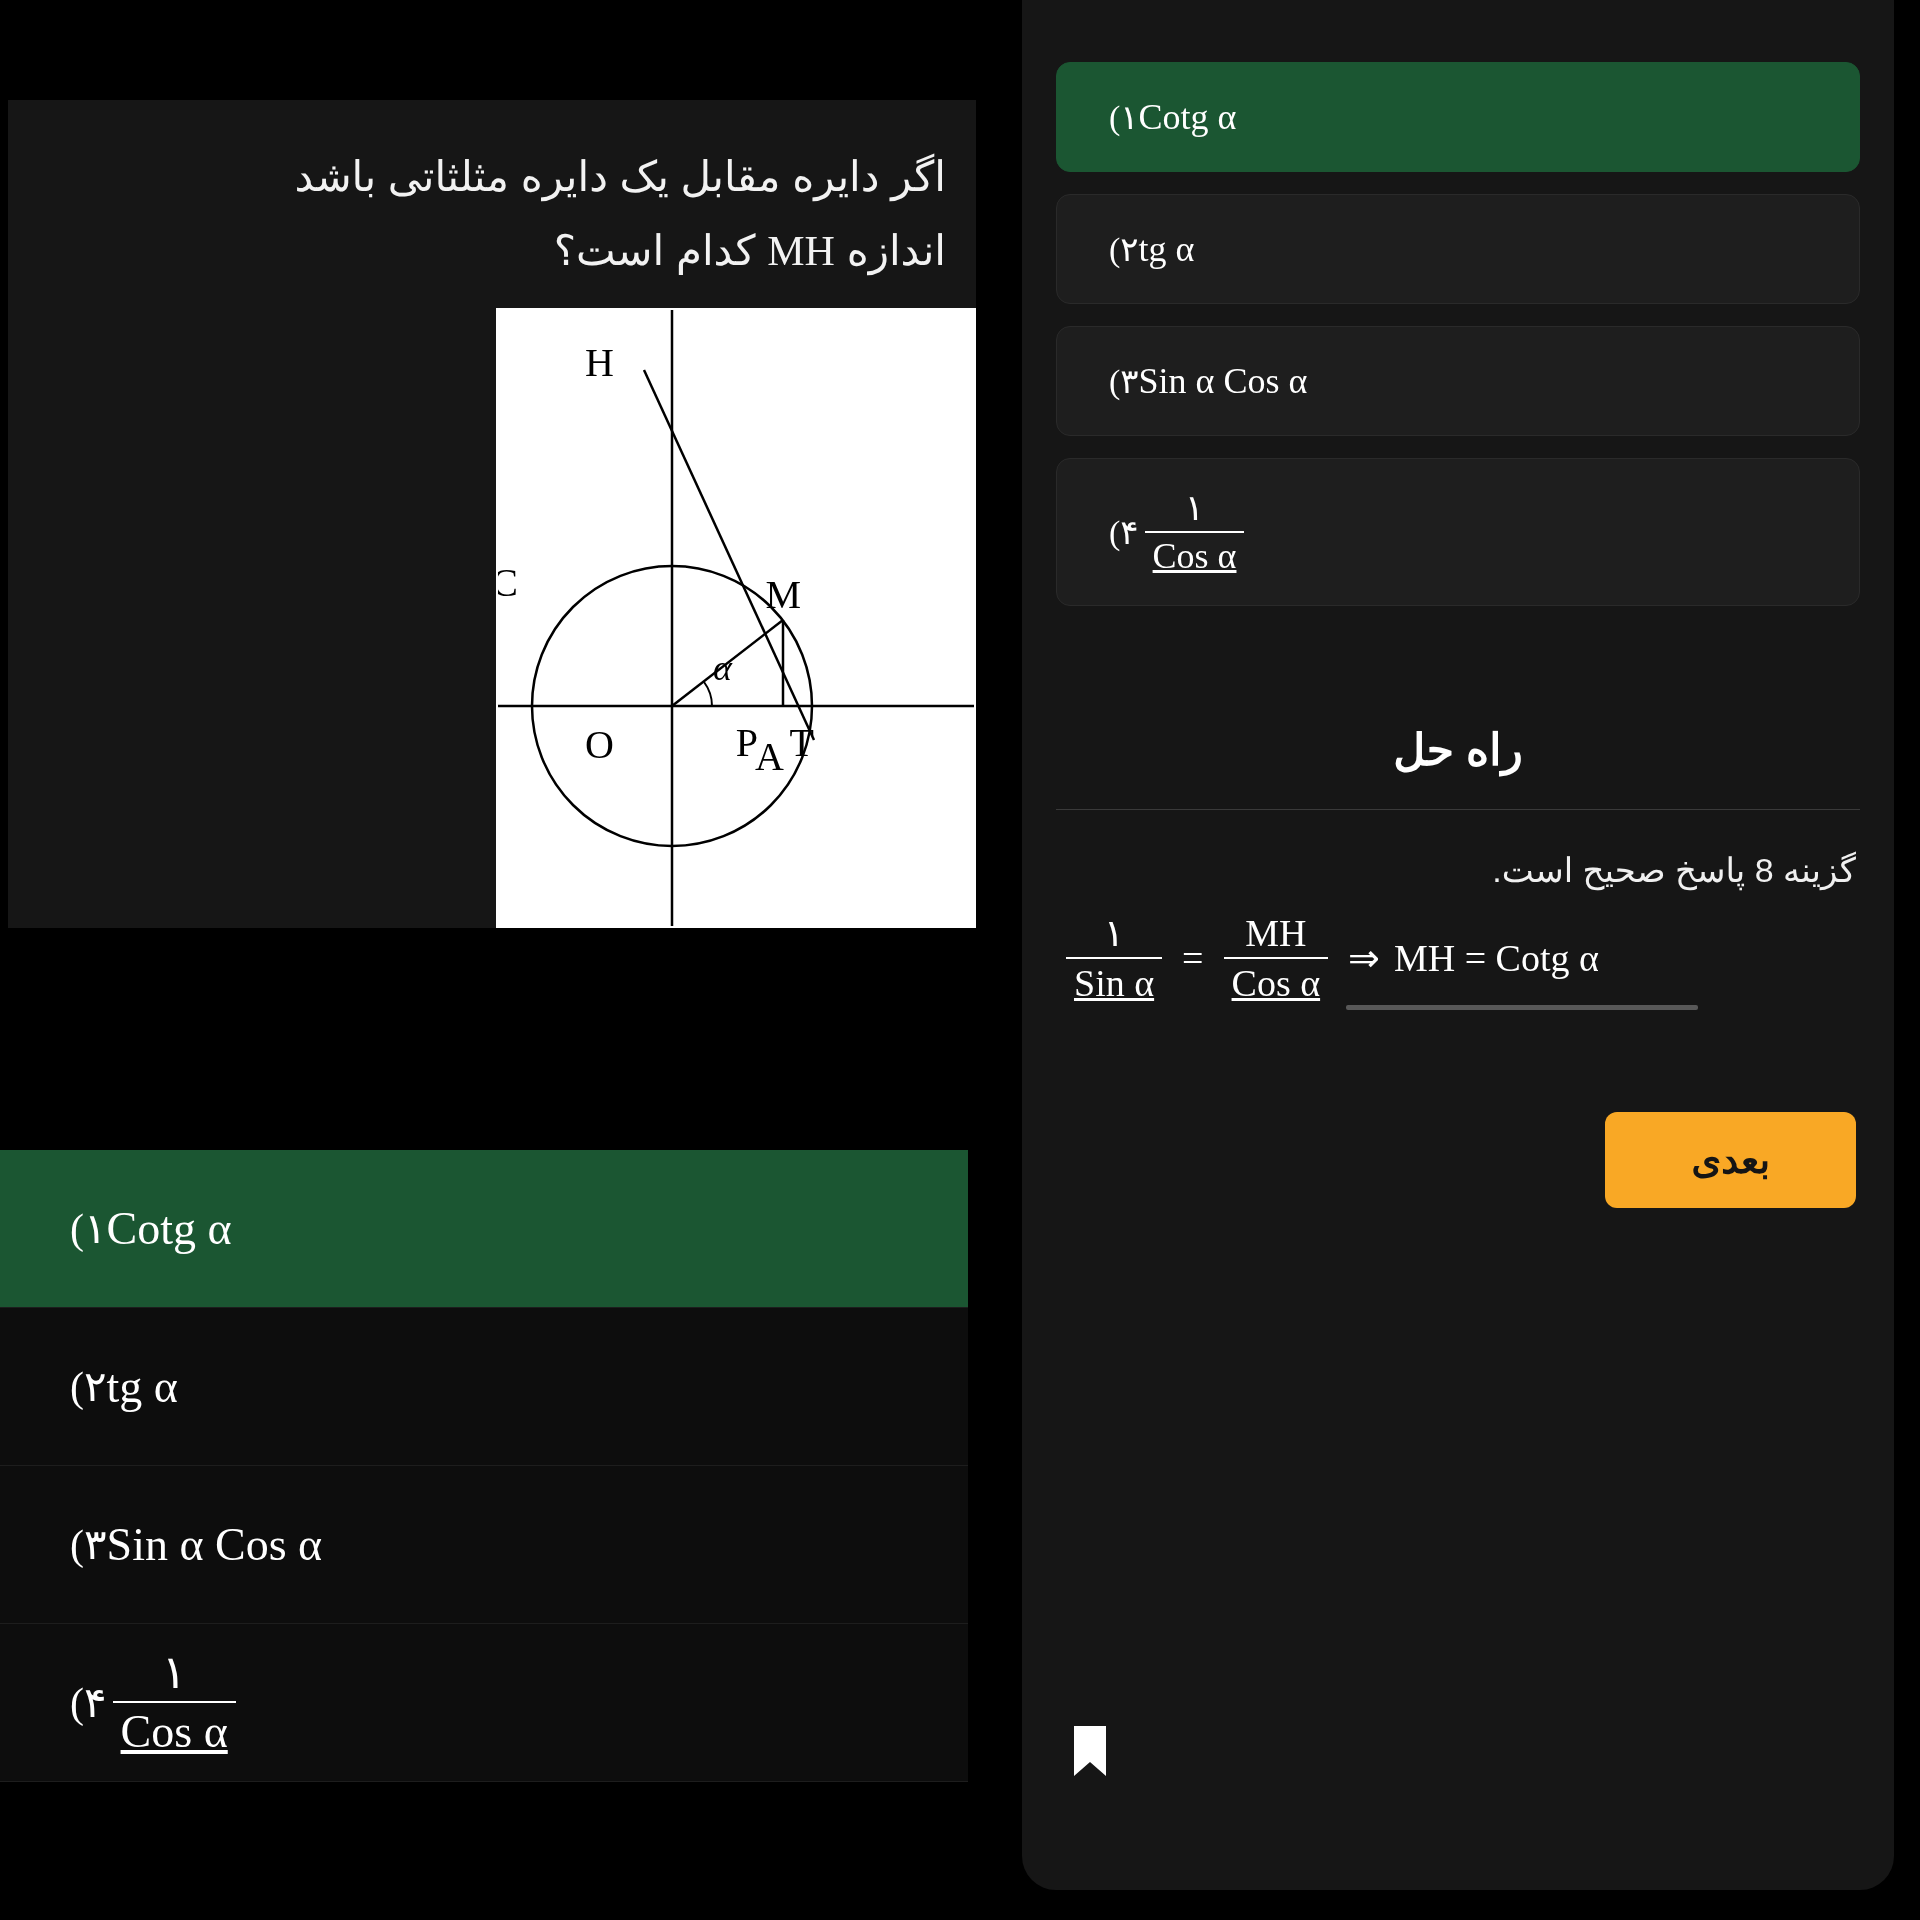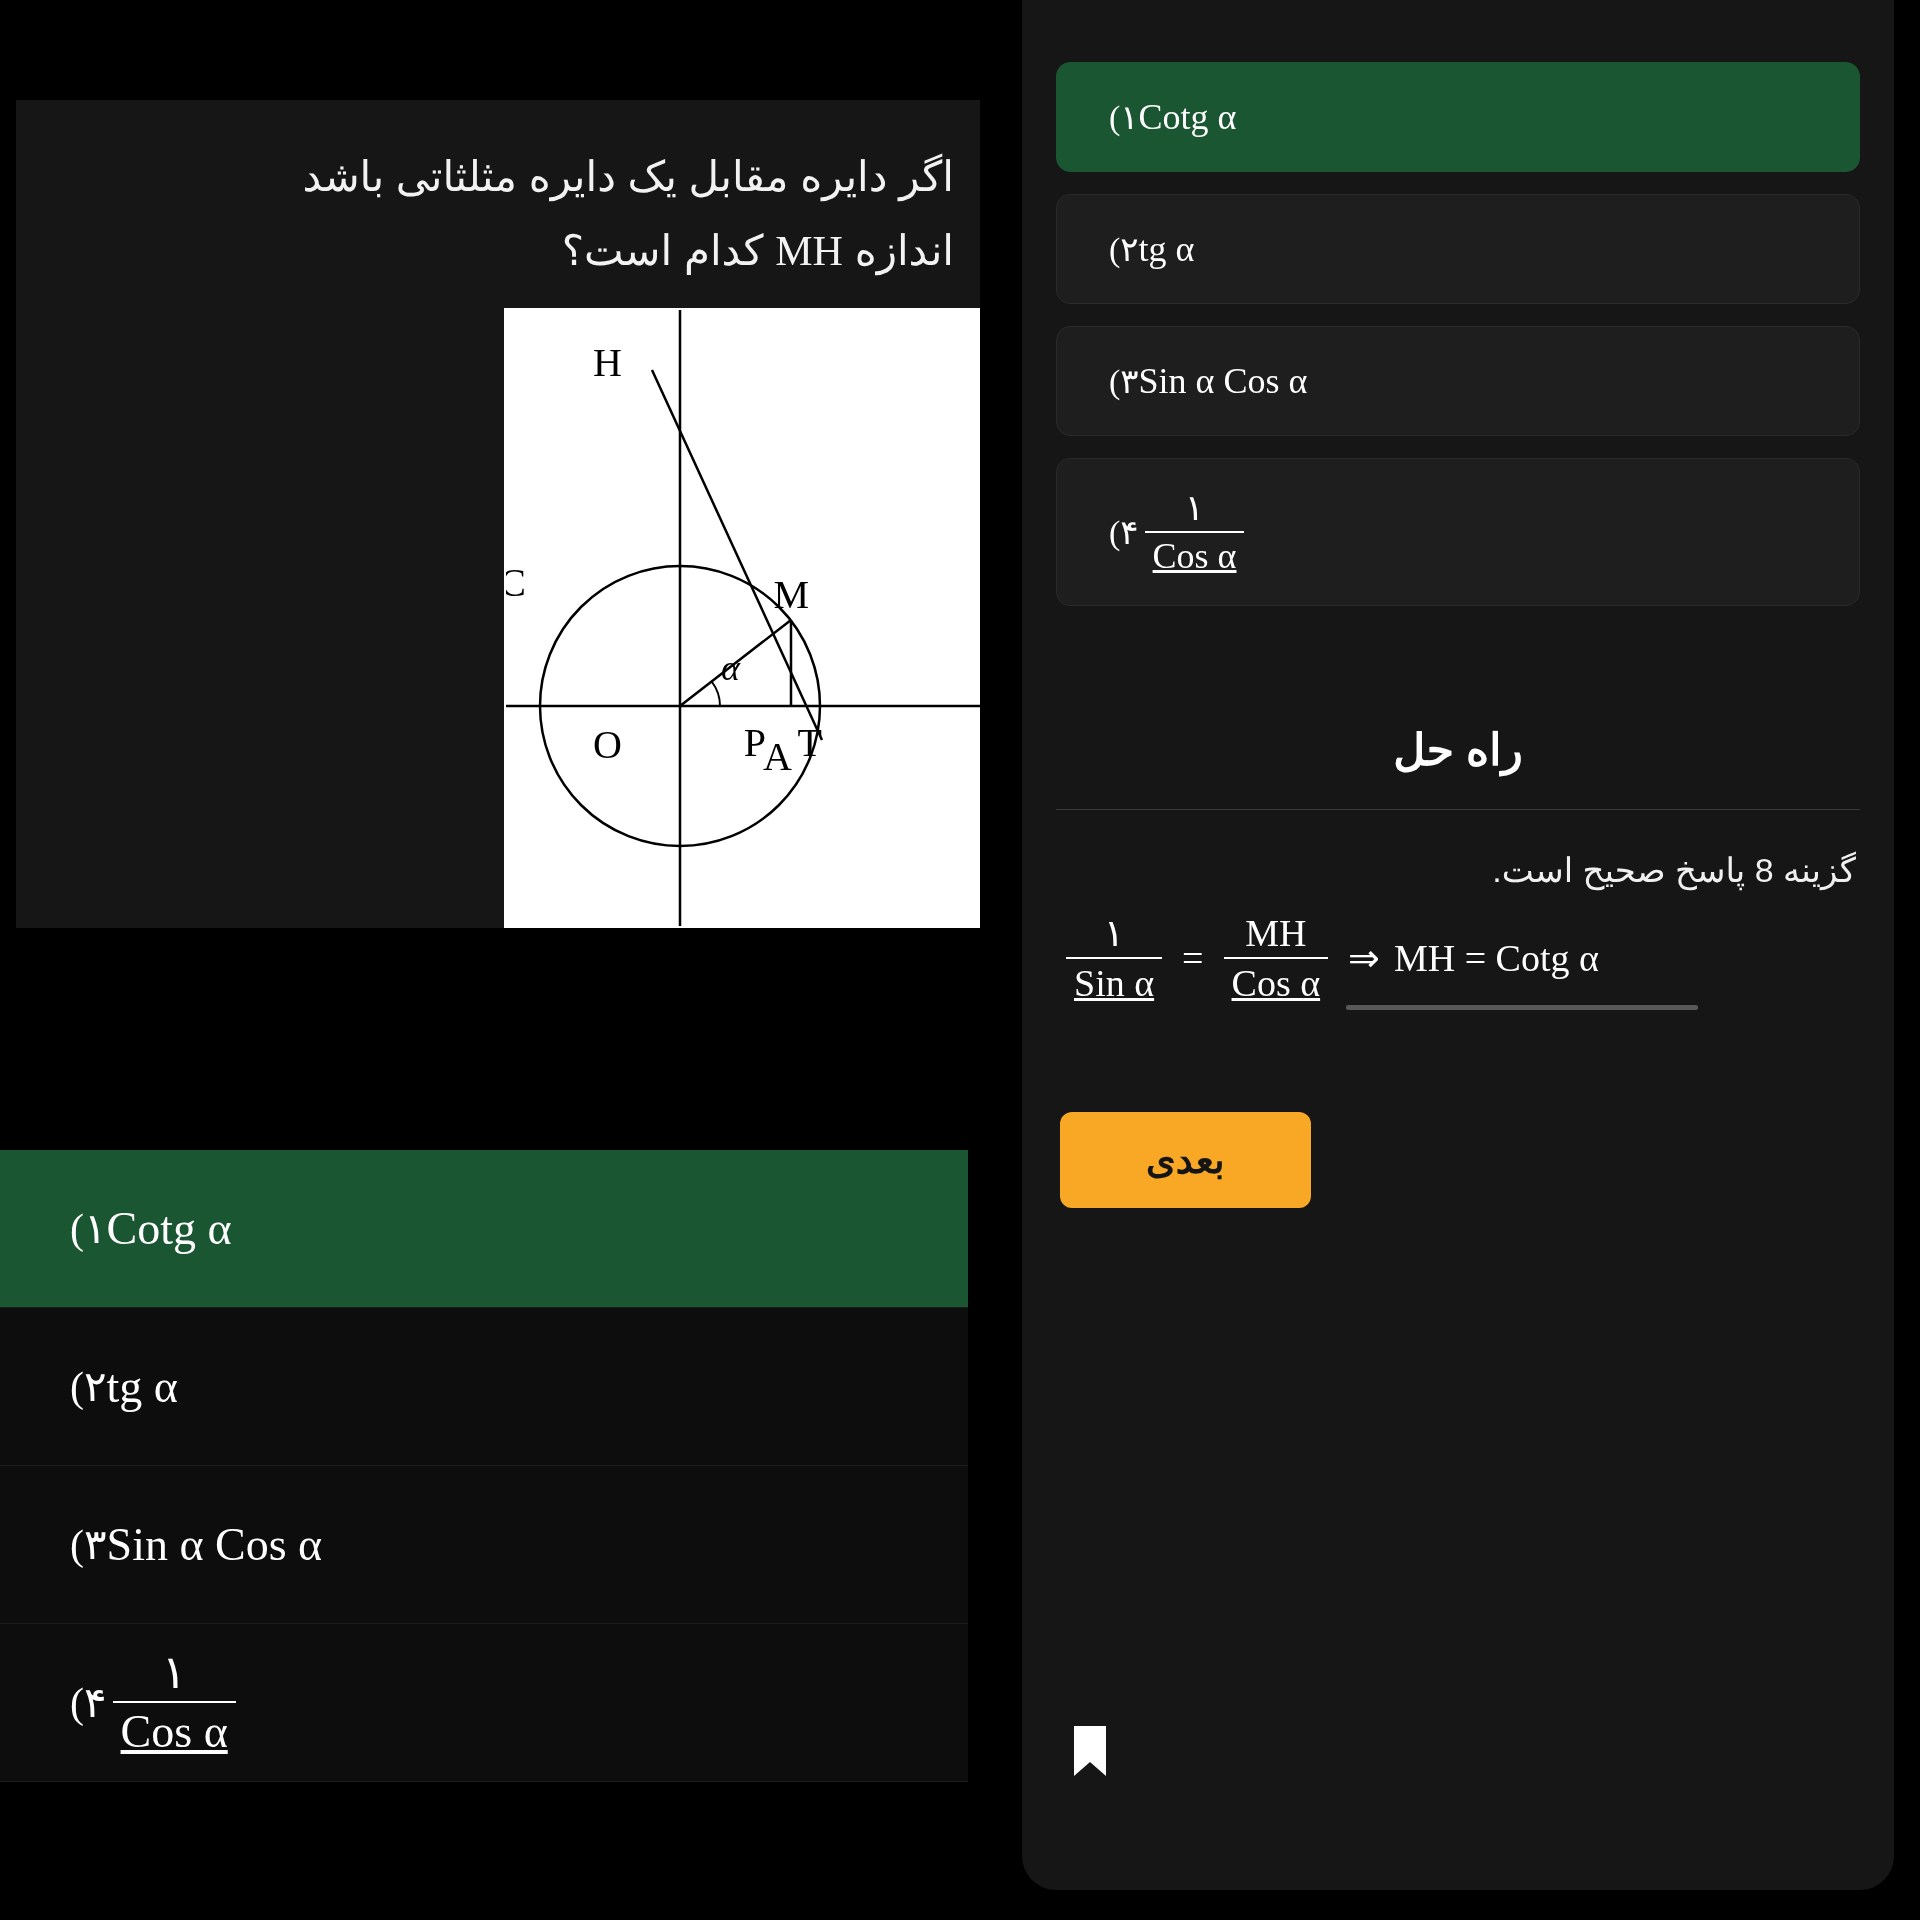--- a/index.html
+++ b/index.html
@@ -25,21 +25,21 @@
     left: 0;
     top: 0;
     width: 980px;
     height: 1920px;
     background: #000000;
     overflow: hidden;
   }
 
   .left-card {
     position: absolute;
-    left: 16px;
+    left: 8px;
     top: 100px;
     width: 968px;
     background: #161616;
     border-radius: 0 0 0 0;
     padding: 0;
   }
 
   .question-text {
     color: #f2f2f2;
     font-size: 42px;
@@ -213,21 +213,21 @@
     left: 286px;
     bottom: -6px;
     width: 352px;
     height: 5px;
     background: #585858;
     border-radius: 2px;
   }
 
   .next-wrap {
     display: flex;
-    justify-content: flex-end;
+    justify-content: flex-start;
     margin-top: 108px;
   }
   .next-button {
     background: #f9a825;
     color: #151515;
     font-size: 38px;
     font-weight: bold;
     border: none;
     border-radius: 12px;
     padding: 26px 86px;

